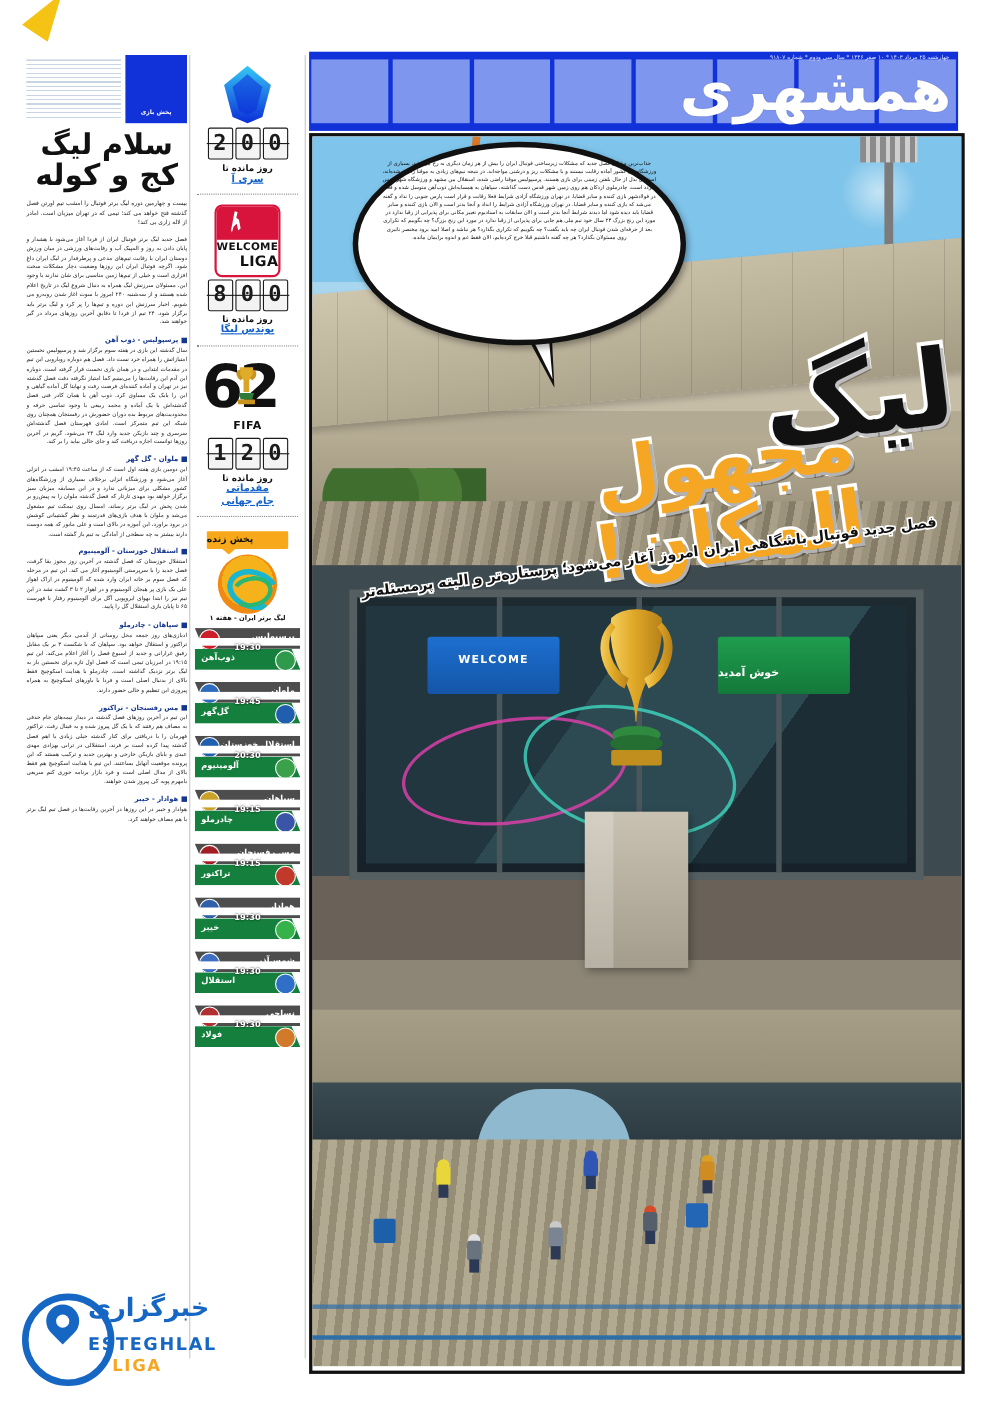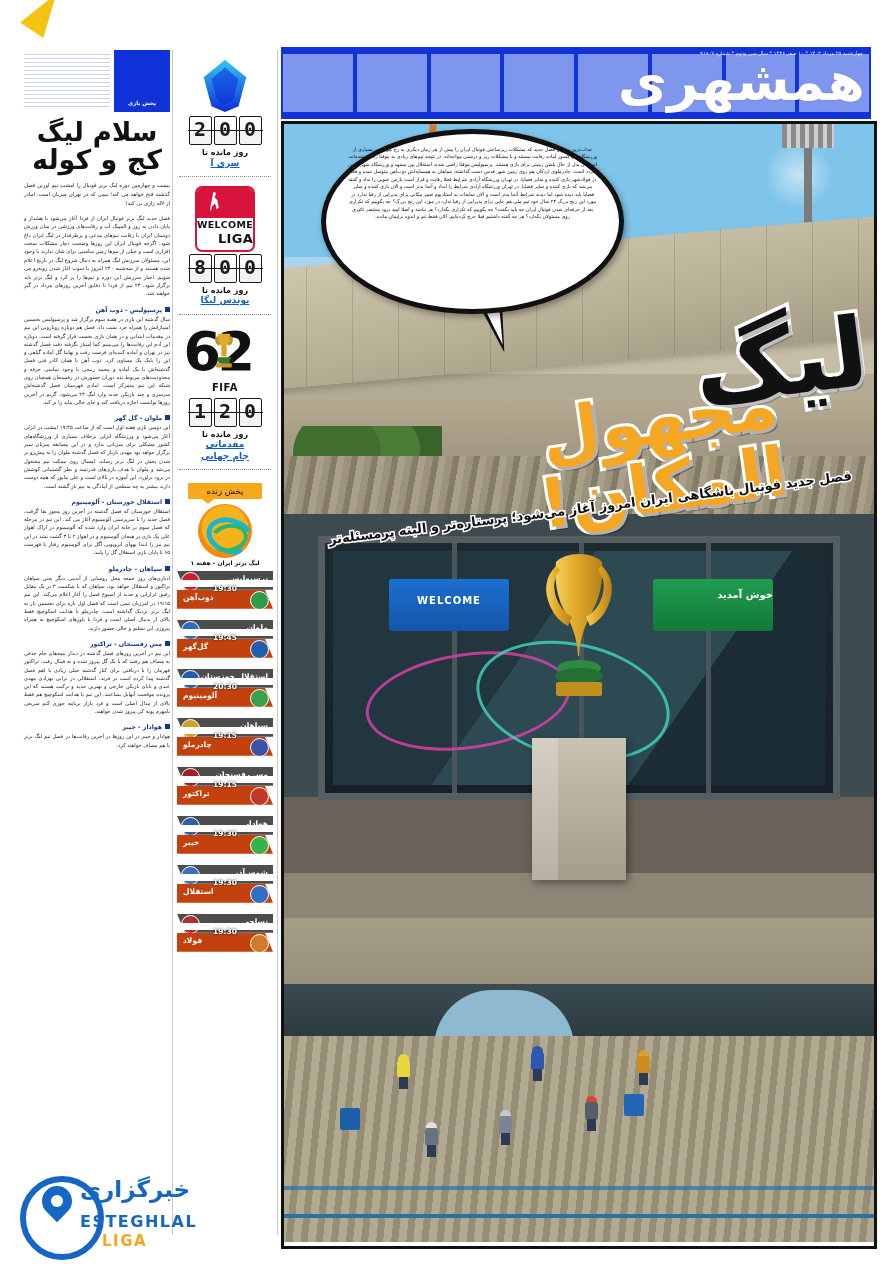--- a/index.html
+++ b/index.html
@@ -66,41 +66,41 @@
   .fifa{width:62px;height:72px;margin:0 auto;position:relative;}
   .fifa .d2,.fifa .d6{position:absolute;top:2px;width:26px;height:52px;color:#111;
       font-size:54px;font-weight:bold;line-height:52px;
       font-family:"DejaVu Sans","Liberation Sans",sans-serif;}
   .fifa .d2{right:1px;}
   .fifa .d6{left:1px;}
   .fifa .cup{position:absolute;left:17px;top:4px;width:26px;height:48px;}
   .fifa .lbl{position:absolute;left:0;right:0;bottom:3px;text-align:center;
              font-size:10px;font-weight:bold;color:#111;letter-spacing:.5px;}
 
-  .tag{background:#f7a81b;color:#101010;font-size:8.5px;font-weight:normal;
-       padding:3px 0;width:74px;margin:4px auto 2px;text-align:center;
+  .tag{background:#f7a81b;color:#101010;font-size:8.5px;font-weight:bold;
+       padding:3px 0;width:74px;margin:4px auto 2px;text-align:left;
        position:relative;border-radius:1px;}
   .tag::after{content:"";position:absolute;left:14px;bottom:-5px;border-left:6px solid transparent;
               border-right:6px solid transparent;border-top:5px solid #f7a81b;}
   .lg-logo{width:54px;height:54px;margin:5px auto 1px;border-radius:50%;
            background:radial-gradient(circle at 50% 45%,#f6b21b 0 58%,#f08a12 58% 100%);
            position:relative;overflow:hidden;}
   .lg-logo .sw{position:absolute;left:8px;top:14px;width:38px;height:26px;
                border:5px solid #19b6cf;border-radius:50%;
                border-right-color:transparent;transform:rotate(18deg);}
   .lg-logo .sw2{position:absolute;left:12px;top:20px;width:30px;height:20px;
                border:4px solid #2bb673;border-radius:50%;
                border-left-color:transparent;transform:rotate(-12deg);}
   .lg-cap{font-size:6px;font-weight:bold;color:#111;text-align:center;}
   .lg-cap2{font-size:6px;font-weight:bold;color:#d8143c;text-align:center;margin-top:1px;}
 
   .match{position:relative;width:96px;margin:3px auto 0;height:46px;}
   .m-row{position:relative;height:19px;overflow:hidden;}
   .m-row.top{background:#4d4d4d;clip-path:polygon(0 0,100% 0,100% 100%,8px 100%);}
-  .m-row.bot{background:#c2410c;clip-path:polygon(0 0,calc(100% - 8px) 0,100% 100%,0 100%);}
+  .m-row.bot{background:#15803d;clip-path:polygon(0 0,calc(100% - 8px) 0,100% 100%,0 100%);}
   .m-name{position:absolute;top:3px;font-size:7.5px;font-weight:bold;color:#fff;}
   .m-row.top .m-name{right:5px;}
   .m-row.bot .m-name{left:6px;}
   .m-badge{position:absolute;width:17px;height:17px;border-radius:50%;top:1px;
            border:1.4px solid #fff;}
   .m-row.top .m-badge{left:4px;}
   .m-row.bot .m-badge{right:4px;}
   .m-time{position:absolute;left:0;right:0;top:13px;text-align:center;
           font-size:7.5px;font-weight:bold;color:#fff;z-index:3;
           font-family:"DejaVu Sans","Liberation Sans",sans-serif;
@@ -162,21 +162,21 @@
     background:linear-gradient(#1d2a30,#16212a);border:7px solid #555f62;}
   .hall-glass{position:absolute;inset:8px;
     background:linear-gradient(125deg,#22363f 0 40%,#2d4a52 40% 70%,#1c2d35 70% 100%);}
   .mull{position:absolute;top:0;bottom:0;width:5px;background:#4b565a;}
   .screen-blue{position:absolute;left:64px;top:36px;width:120px;height:52px;
     background:linear-gradient(#1c6fd0,#1455a8);border-radius:3px;}
   .screen-blue span{position:absolute;left:0;right:0;top:16px;text-align:center;
     color:#fff;font-size:10px;font-weight:bold;letter-spacing:1px;}
   .screen-green{position:absolute;right:60px;top:36px;width:120px;height:52px;
     background:linear-gradient(#1f9d4e,#13793a);border-radius:3px;}
-  .screen-green span{position:absolute;left:0;right:0;top:10px;text-align:right;
+  .screen-green span{position:absolute;left:0;right:0;top:28px;text-align:left;
     color:#fff;font-size:10px;font-weight:bold;}
   .neon{position:absolute;left:40px;top:110px;width:200px;height:90px;
     border:3px solid #d83fa8;border-radius:50%;opacity:.85;transform:rotate(-8deg);}
   .neon2{position:absolute;left:150px;top:100px;width:190px;height:110px;
     border:3px solid #3fd8c0;border-radius:50%;opacity:.8;transform:rotate(12deg);}
   .trophy-wrap{position:absolute;left:50%;top:36px;transform:translateX(-50%);
                width:150px;height:330px;}
   .pedestal{position:absolute;left:28px;bottom:0;width:94px;height:142px;
     background:linear-gradient(#c9c2b2,#a49c8c);box-shadow:2px 3px 8px rgba(0,0,0,.4);}
   .pedestal::after{content:"";position:absolute;left:0;top:0;width:26px;height:100%;

